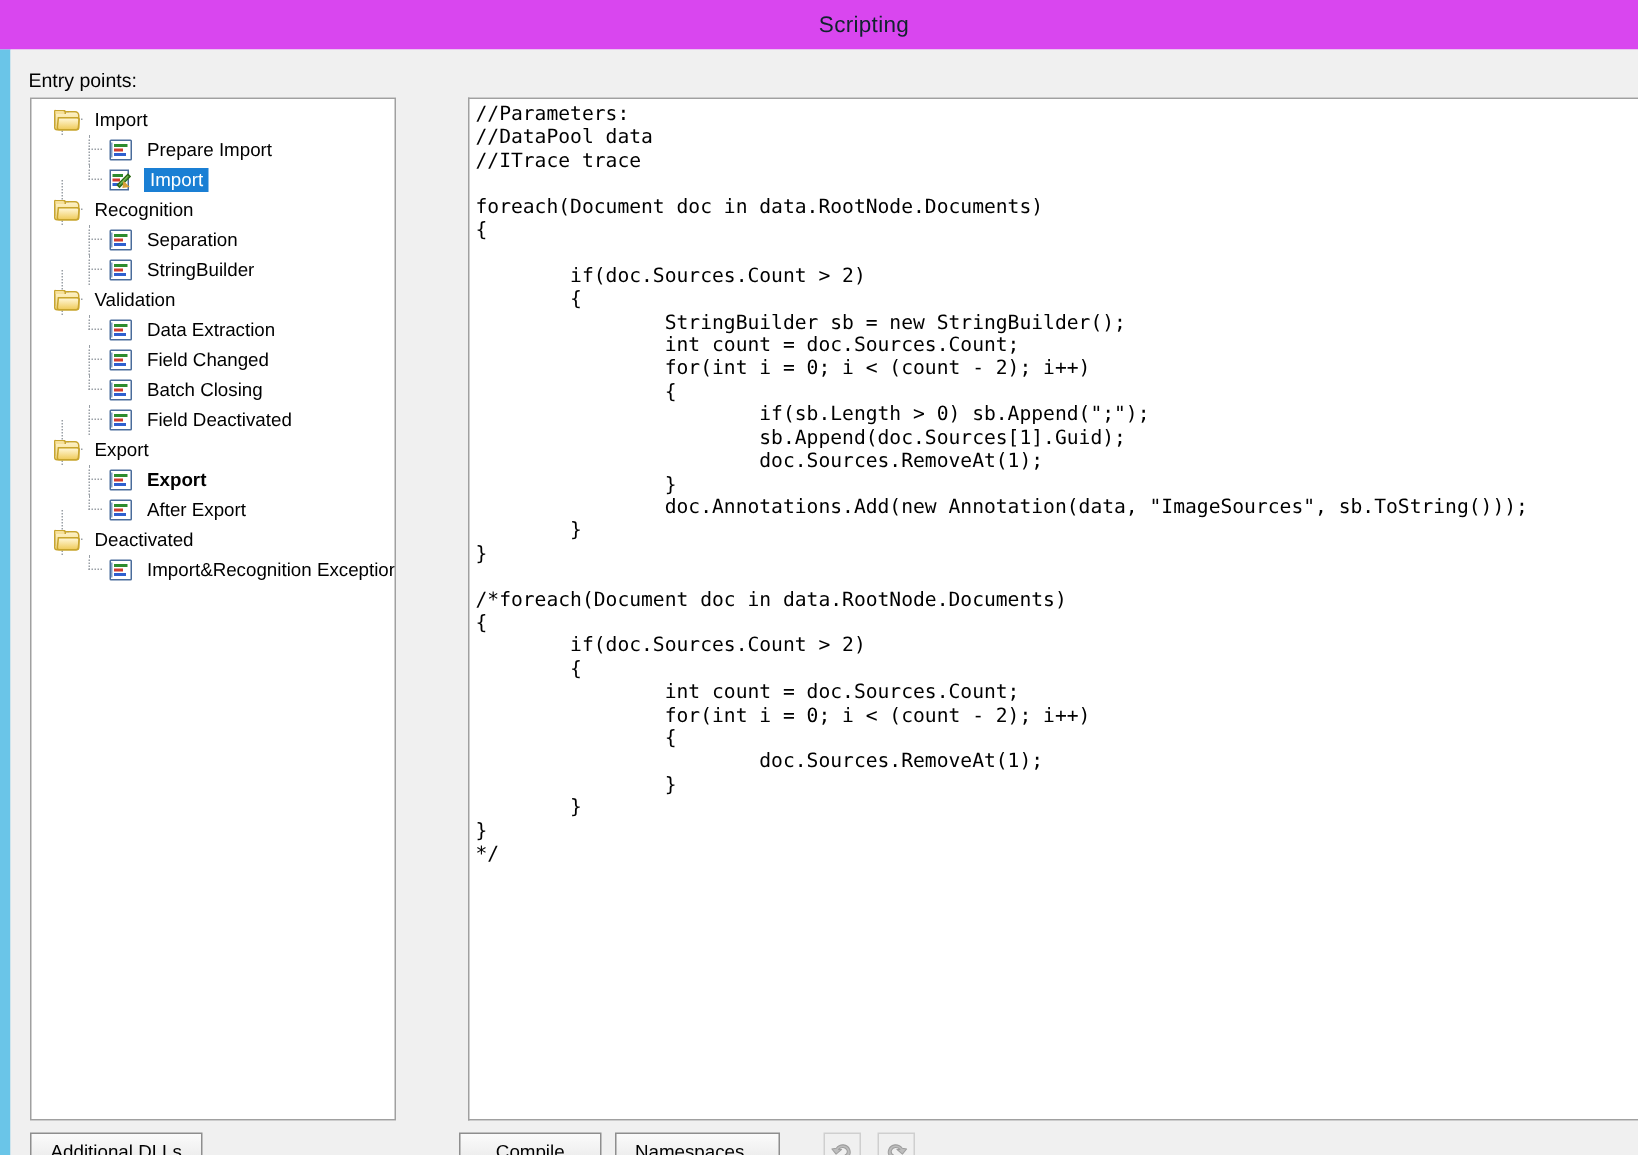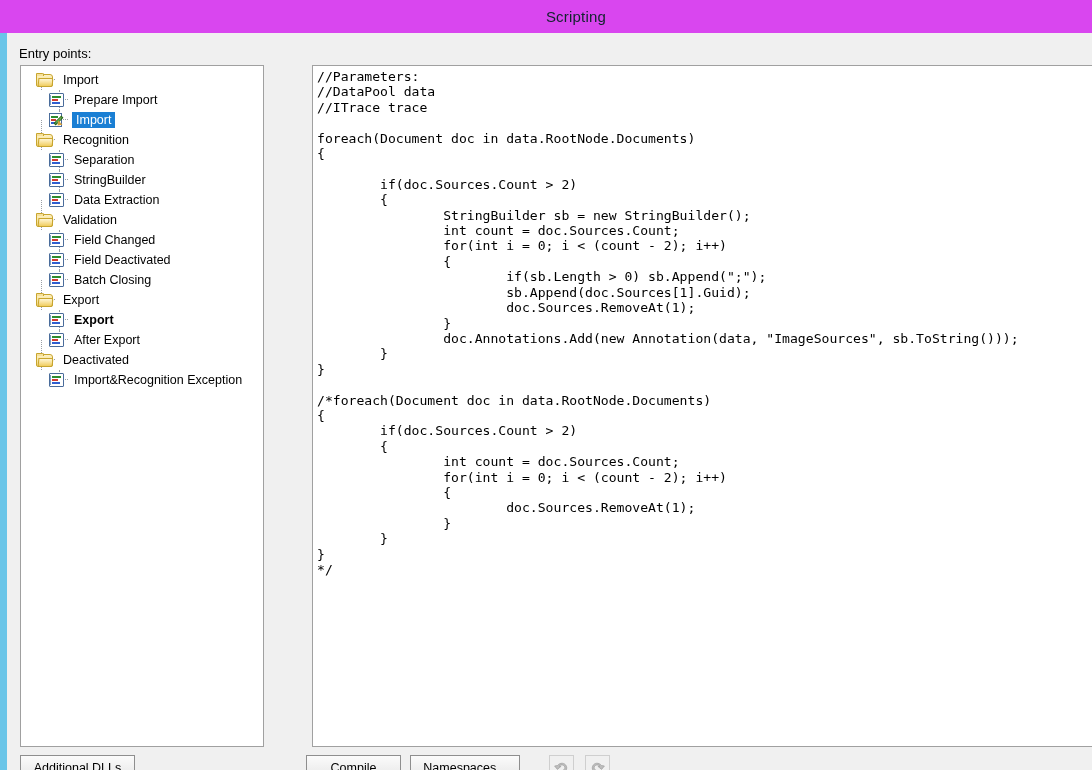--- a/index.html
+++ b/index.html
@@ -88,21 +88,21 @@
   .tnode {
     position: relative;
     height: 20px;
     display: flex;
     align-items: center;
     white-space: nowrap;
     font-size: 12.5px;
     color: #000;
   }
   .tnode.level0 { padding-left: 15px; }
-  .tnode.level1 { padding-left: 28px; }
+  .tnode.level1 { padding-left: 52px; }
 
   
   .expander {
     position: absolute;
     left: 16px;
     top: 5px;
     width: 9px;
     height: 9px;
     border: 1px solid #9a9a9a;
     background: #fff;
@@ -417,79 +417,79 @@
             <span class="vline" style="left: 38px; top: 0px; height: 20px;"></span>
             <span class="ico-script">
               <span class="sheet"></span>
               <i class="bar"></i>
               <i class="l1"></i>
               <i class="l2"></i>
               <i class="l3"></i>
             </span>
             <span class="tlabel">StringBuilder</span>
           </div>
-          <div class="tnode level1">
-            <span class="dot-h" style="left: 38px; width: 9px;"></span>
-            <span class="vline" style="left: 38px; top: 0px; height: 10px;"></span>
-            <span class="ico-script">
-              <span class="sheet"></span>
-              <i class="bar"></i>
-              <i class="l1"></i>
-              <i class="l2"></i>
-              <i class="l3"></i>
-            </span>
-            <span class="tlabel">Data Extraction</span>
-          </div>
           <div class="tnode level0">
             <span class="expander"></span>
             <span class="dot-h" style="left: 26px; width: 8px;"></span>
             <span class="vline" style="left: 20px; top: -10px; height: 15px;"></span>
             <span class="vline" style="left: 20px; top: 14px; height: 6px;"></span>
             <span class="ico-folder">
               <span class="back"></span>
               <span class="tab"></span>
               <span class="front"></span>
             </span>
             <span class="tlabel">Validation</span>
           </div>
           <div class="tnode level1">
             <span class="dot-h" style="left: 38px; width: 9px;"></span>
+            <span class="vline" style="left: 38px; top: 0px; height: 10px;"></span>
+            <span class="ico-script">
+              <span class="sheet"></span>
+              <i class="bar"></i>
+              <i class="l1"></i>
+              <i class="l2"></i>
+              <i class="l3"></i>
+            </span>
+            <span class="tlabel">Data Extraction</span>
+          </div>
+          <div class="tnode level1">
+            <span class="dot-h" style="left: 38px; width: 9px;"></span>
             <span class="vline" style="left: 38px; top: 0px; height: 20px;"></span>
             <span class="ico-script">
               <span class="sheet"></span>
               <i class="bar"></i>
               <i class="l1"></i>
               <i class="l2"></i>
               <i class="l3"></i>
             </span>
             <span class="tlabel">Field Changed</span>
           </div>
           <div class="tnode level1">
             <span class="dot-h" style="left: 38px; width: 9px;"></span>
+            <span class="vline" style="left: 38px; top: 0px; height: 10px;"></span>
+            <span class="ico-script">
+              <span class="sheet"></span>
+              <i class="bar"></i>
+              <i class="l1"></i>
+              <i class="l2"></i>
+              <i class="l3"></i>
+            </span>
+            <span class="tlabel">Batch Closing</span>
+          </div>
+          <div class="tnode level1">
+            <span class="dot-h" style="left: 38px; width: 9px;"></span>
             <span class="vline" style="left: 38px; top: 0px; height: 20px;"></span>
             <span class="ico-script">
               <span class="sheet"></span>
               <i class="bar"></i>
               <i class="l1"></i>
               <i class="l2"></i>
               <i class="l3"></i>
             </span>
             <span class="tlabel">Field Deactivated</span>
-          </div>
-          <div class="tnode level1">
-            <span class="dot-h" style="left: 38px; width: 9px;"></span>
-            <span class="vline" style="left: 38px; top: 0px; height: 10px;"></span>
-            <span class="ico-script">
-              <span class="sheet"></span>
-              <i class="bar"></i>
-              <i class="l1"></i>
-              <i class="l2"></i>
-              <i class="l3"></i>
-            </span>
-            <span class="tlabel">Batch Closing</span>
           </div>
           <div class="tnode level0">
             <span class="expander"></span>
             <span class="dot-h" style="left: 26px; width: 8px;"></span>
             <span class="vline" style="left: 20px; top: -10px; height: 15px;"></span>
             <span class="vline" style="left: 20px; top: 14px; height: 6px;"></span>
             <span class="ico-folder">
               <span class="back"></span>
               <span class="tab"></span>
               <span class="front"></span>

